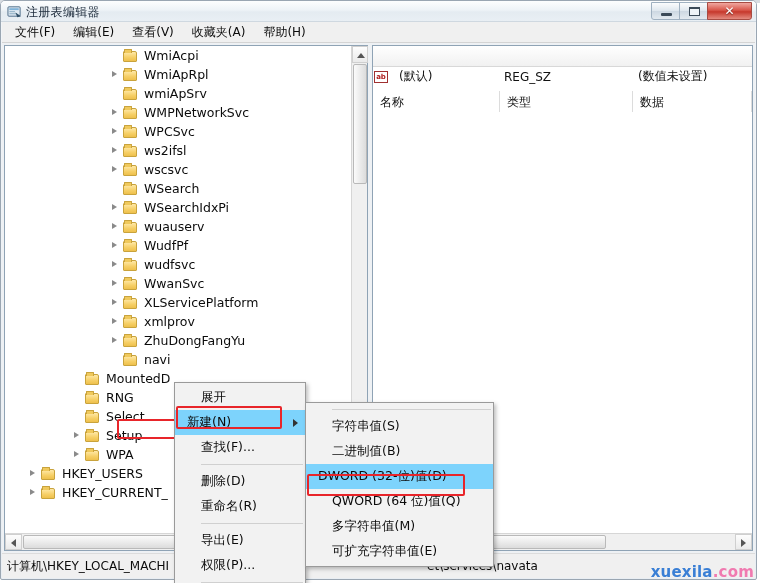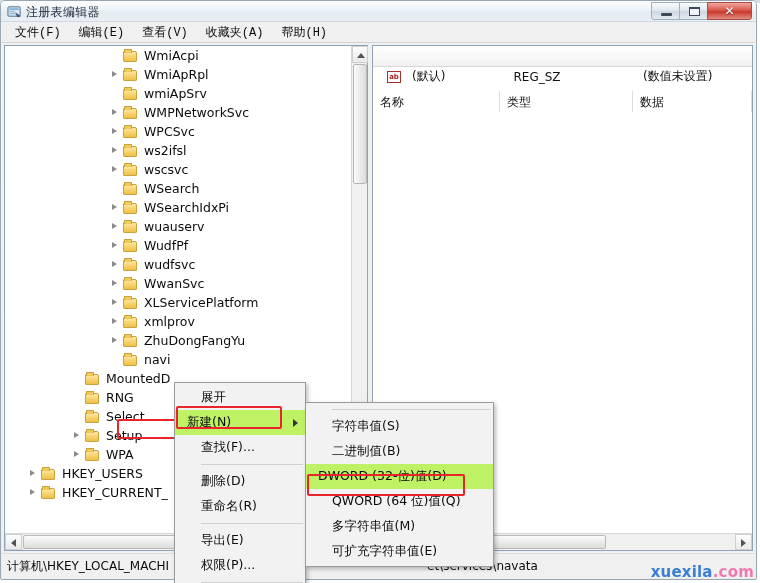--- a/index.html
+++ b/index.html
@@ -77,21 +77,20 @@
     text-shadow: 0 1px 1px rgba(0,0,0,.45);
   }
 
   
   .menubar {
     position: absolute; left: 1px; top: 21px; right: 1px; height: 21px;
     background: #f0f0f0;
     border-bottom: 1px solid #d4d4d4;
     display: flex; align-items: center;
     padding-left: 4px;
-    font-family: Liberation Mono, monospace;
   }
   .menu-item {
     font-size: 12px; color: #0b0b0b;
     padding: 2px 9px;
     white-space: nowrap;
     cursor: default;
   }
 
   
   .content {
@@ -209,21 +208,21 @@
   .lv-col {
     font-size: 12px; color: #111;
     padding: 3px 0 0 7px;
     border-right: 1px solid #dcdcdc;
     height: 21px; overflow: hidden; white-space: nowrap; margin-top: 45px;
   }
   .lv-rows { position: absolute; left: 0; top: 21px; right: 0; bottom: 17px; }
   .lv-row { display: flex; height: 19px; align-items: center; font-size: 12px; color: #111; }
   .cell { padding-left: 7px; white-space: nowrap; overflow: hidden; }
   .ab-icon {
-    width: 14px; height: 12px; margin-left: 14px; margin-right: 4px;
+    width: 14px; height: 12px; margin-left: 1px; margin-right: 4px;
     background: #fff; border: 1px solid #a03030;
     font-size: 7px; line-height: 11px; color: #b02020;
     text-align: center; font-weight: bold;
     flex: 0 0 14px;
   }
 
   
   .statusbar {
     position: absolute; left: 1px; right: 1px; bottom: 1px; height: 25px;
     background: #f0f0f0;
@@ -256,21 +255,21 @@
     display: flex; align-items: center;
     font-size: 12.5px; color: #0b0b0b;
     padding-left: 26px; padding-right: 20px;
     white-space: nowrap;
   }
   .ctx-sep {
     height: 1px; margin: 4px 2px 4px 26px;
     background: #d0d0d0;
   }
   .ctx-item.selected {
-    background: #bef264;
+    background: #7dd3fc;
     padding-left: 12px;
   }
   .ctx-arrow {
     position: absolute; right: 7px; top: 9px;
     width: 0; height: 0;
     border-left: 5px solid #333;
     border-top: 4px solid transparent;
     border-bottom: 4px solid transparent;
   }
   .menu1 { left: 174px; top: 382px; width: 132px; }

